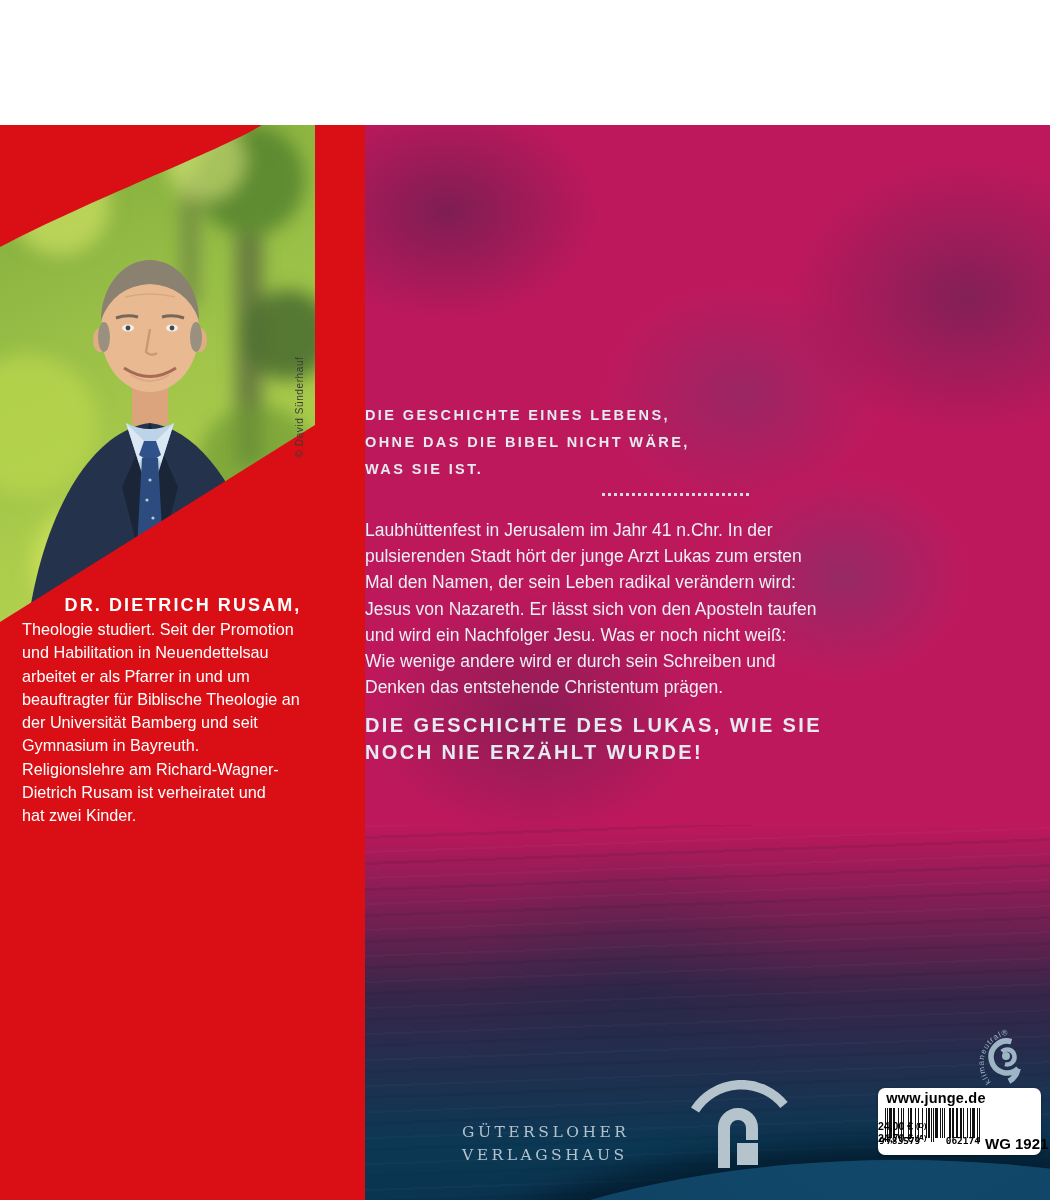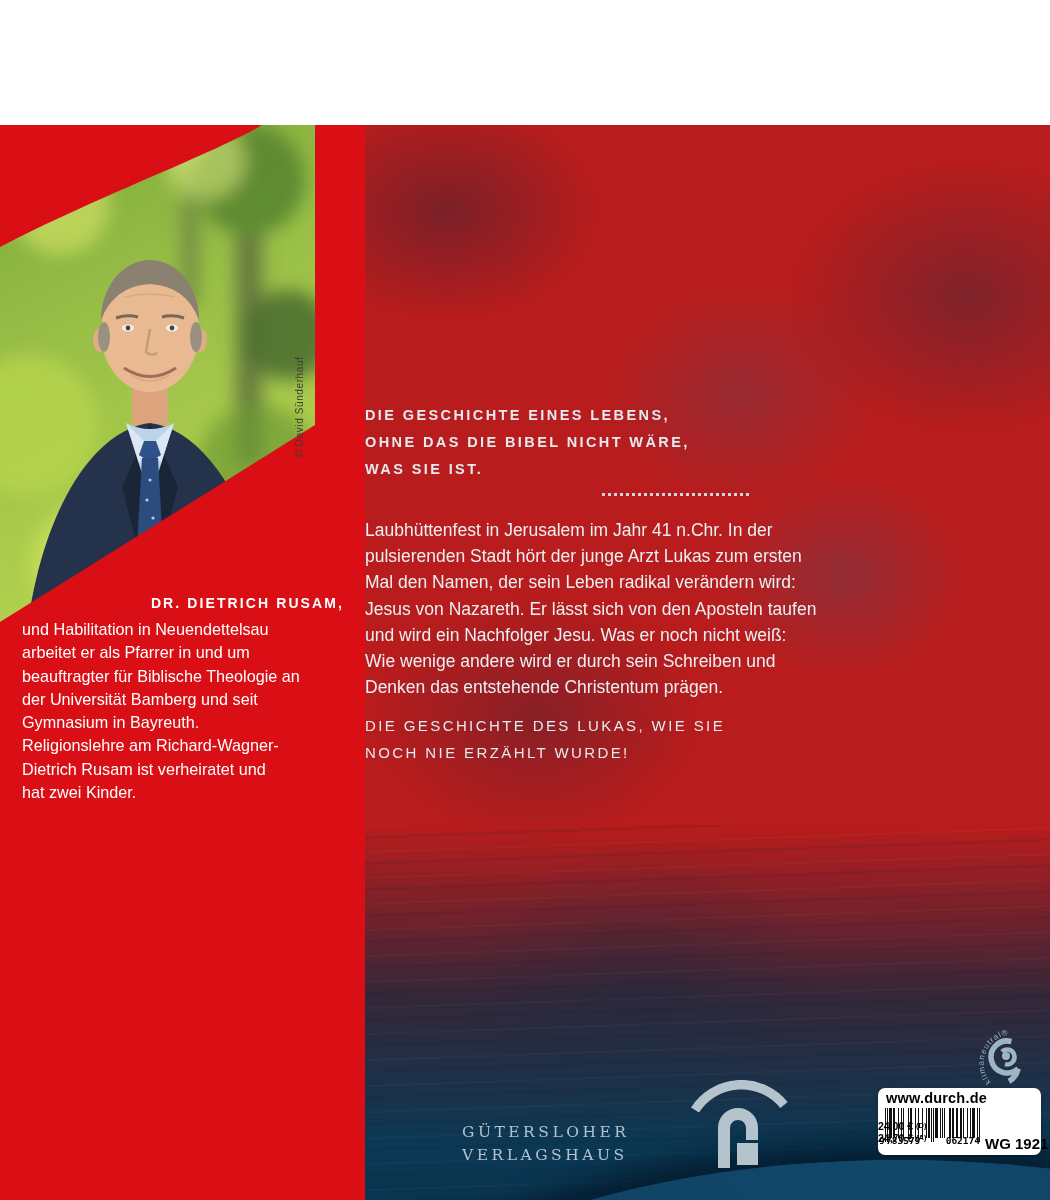--- a/index.html
+++ b/index.html
@@ -3,30 +3,30 @@
 <meta charset="utf-8">
 <style>
   html,body{margin:0;padding:0;background:#777;}
   .cover{position:relative;width:1050px;height:1200px;overflow:hidden;background:#fff;
          font-family:"Liberation Sans",sans-serif;}
   .white-band{position:absolute;left:0;top:0;width:1050px;height:125px;background:#ffffff;}
 
   
   .red-panel{position:absolute;left:0;top:125px;width:365px;height:1075px;background:#d90f15;overflow:hidden;}
   .photo-svg{position:absolute;left:0;top:0;width:315px;height:497px;display:block;}
-  .author-name{position:absolute;left:22px;top:470px;width:322px;text-align:right;
-               color:#ffffff;font-size:14px;font-weight:bold;letter-spacing:2.1px;}
+  .author-name{position:absolute;left:22px;top:470px;width:322px;text-align:center;
+               color:#ffffff;font-size:18px;font-weight:bold;letter-spacing:2.1px;}
   .bio{position:absolute;left:22px;top:493px;width:328px;color:#ffffff;
        font-size:16.2px;line-height:23.3px;font-weight:400;}
   .bio .ln{white-space:nowrap;}
   .bio .ind1{padding-left:42px;}
   .bio .ind2{padding-left:9px;}
 
   
-  .blue-panel{position:absolute;left:365px;top:125px;width:685px;height:1075px;background:#b91c1c;overflow:hidden;}
+  .blue-panel{position:absolute;left:365px;top:125px;width:685px;height:1075px;background:#be185d;overflow:hidden;}
   .blue-tex{position:absolute;inset:0;
     background:
       radial-gradient(220px 160px at 12% 8%, rgba(6,40,62,.35), transparent 70%),
       radial-gradient(260px 200px at 88% 16%, rgba(10,48,72,.33), transparent 70%),
       radial-gradient(180px 150px at 70% 42%, rgba(30,94,128,.25), transparent 70%),
       radial-gradient(240px 180px at 25% 55%, rgba(8,42,64,.28), transparent 70%),
       radial-gradient(200px 160px at 55% 25%, rgba(28,88,120,.22), transparent 70%),
       radial-gradient(260px 200px at 40% 80%, rgba(9,44,66,.25), transparent 70%);}
   .sea{position:absolute;left:0;right:0;top:700px;bottom:0;
        background:linear-gradient(180deg, rgba(10,46,70,0) 0px, rgba(9,42,66,.75) 170px, #0b3854 320px, #0a3450 100%);}
@@ -35,21 +35,21 @@
   .dome{position:absolute;left:-25px;top:1035px;width:1120px;height:480px;border-radius:50%;
         background:radial-gradient(140% 120% at 50% 0%, #11486a 0%, #0e3f60 45%, #0c3755 100%);
         box-shadow:0 -12px 26px 6px rgba(2,18,34,.65);}
   .headline{position:absolute;left:0;top:277px;width:625px;
             font-size:14.5px;font-weight:bold;letter-spacing:2.4px;line-height:27px;color:#e3ebf0;}
   .dotted{position:absolute;left:237px;top:368px;width:150px;height:3px;
           background:repeating-linear-gradient(90deg,#cfd9e0 0 3px,transparent 3px 6px);}
   .bodytext{position:absolute;left:0;top:392px;width:625px;
             font-size:17.5px;line-height:26.2px;color:#eaf0f4;}
   .tagline{position:absolute;left:0;top:587px;width:625px;
-           font-size:15px;font-weight:normal;letter-spacing:2.4px;line-height:27px;color:#e3ebf0;}
+           font-size:20px;font-weight:bold;letter-spacing:2.4px;line-height:27px;color:#e3ebf0;}
 
   .pub-name{position:absolute;left:97px;top:996px;color:#b3c2cc;
             font-family:"DejaVu Serif",serif;font-size:15.5px;letter-spacing:3.5px;line-height:23px;}
   .g-logo{position:absolute;left:320px;top:955px;width:105px;height:92px;}
 
   .kn-stamp{position:absolute;left:600px;top:890px;width:76px;height:80px;}
 
   
   .bc-box{position:absolute;left:513px;top:963px;width:163px;height:67px;background:#ffffff;
           border-radius:7px;box-shadow:0 1px 3px rgba(0,0,0,.35);color:#000;}
@@ -130,20 +130,21 @@
         <path d="M 131,250 Q 150,262 169,250" stroke="#d8a184" stroke-width="2" fill="none" opacity="0.7"></path>
       </g>
       <path d="M 0,0 L 262,0 C 215,28 100,70 0,122 Z" fill="#d90f15"></path>
       <path d="M 315,300 L 315,497 L 0,497 Z" fill="#d90f15"></path>
       <text transform="rotate(-90 303 282)" x="303" y="282" text-anchor="middle" font-size="10" letter-spacing="0.6" fill="#3a3a3a">© David Sünderhauf</text>
     </svg>
 
     <div class="author-name">DR. DIETRICH RUSAM,</div>
 
     <div class="bio">
+      <div class="ln">Theologie studiert. Seit der Promotion</div>
       <div class="ln">und Habilitation in Neuendettelsau</div>
       <div class="ln">arbeitet er als Pfarrer in und um</div>
       <div class="ln">beauftragter für Biblische Theologie an</div>
       <div class="ln">der Universität Bamberg und seit</div>
       <div class="ln">Gymnasium in Bayreuth.</div>
       <div class="ln">Religionslehre am Richard-Wagner-</div>
       <div class="ln">Dietrich Rusam ist verheiratet und</div>
       <div class="ln">hat zwei Kinder.</div>
     </div>
   </div>
@@ -198,21 +199,21 @@
         <path d="M 50,56 Q 46,64 38,66" stroke-width="5.5"></path>
         <path d="M 38.3,35.5 A 7.5,7.5 0 1 1 38.3,48.5" stroke-width="4.5"></path>
       </g>
       <circle cx="41" cy="41" r="4" fill="#9db6c5"></circle>
       <text font-size="8" letter-spacing="1" fill="#9db6c5">
         <textPath href="#knpath">klimaneutral®</textPath>
       </text>
     </svg>
 
     <div class="bc-box">
-      <div class="bc-url">www.durch.de</div>
+      <div class="bc-url">www.junge.de</div>
       <svg class="bc-svg" id="ean-bars" viewBox="0 0 95 34" preserveAspectRatio="none" shape-rendering="crispEdges">
           <rect x="0" y="0" width="1" height="34"></rect>
           <rect x="2" y="0" width="1" height="34"></rect>
           <rect x="4" y="0" width="3" height="30"></rect>
           <rect x="8" y="0" width="2" height="30"></rect>
           <rect x="13" y="0" width="1" height="30"></rect>
           <rect x="16" y="0" width="1" height="30"></rect>
           <rect x="18" y="0" width="1" height="30"></rect>
           <rect x="23" y="0" width="1" height="30"></rect>
           <rect x="25" y="0" width="2" height="30"></rect>

